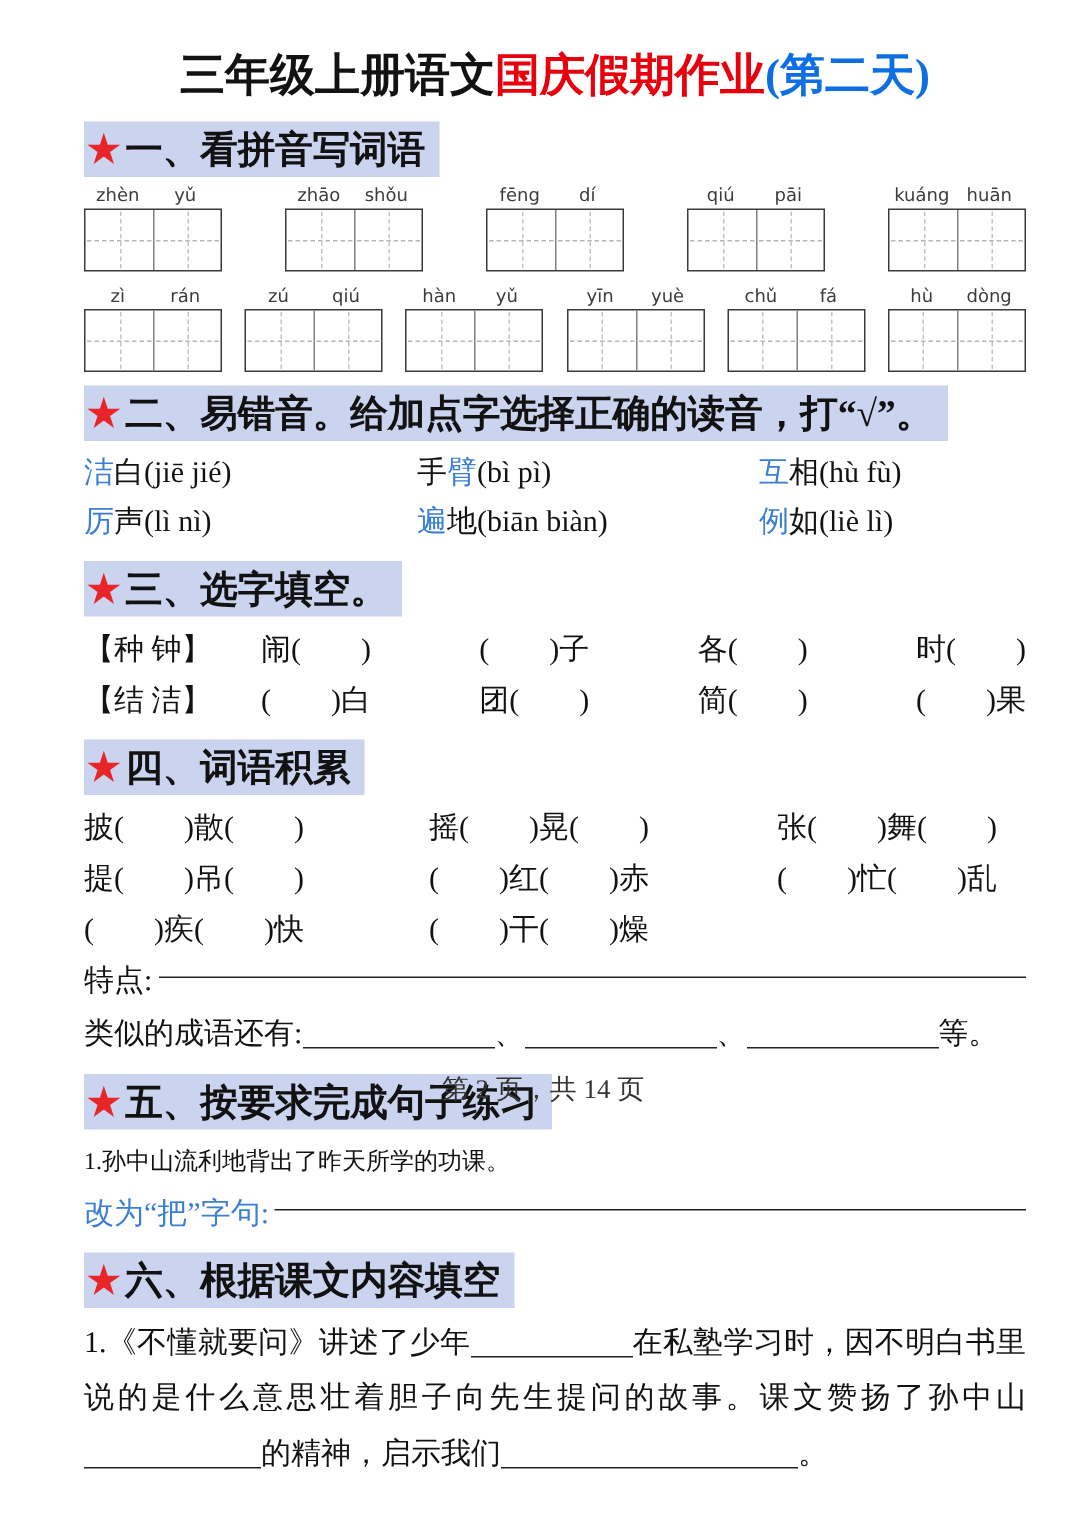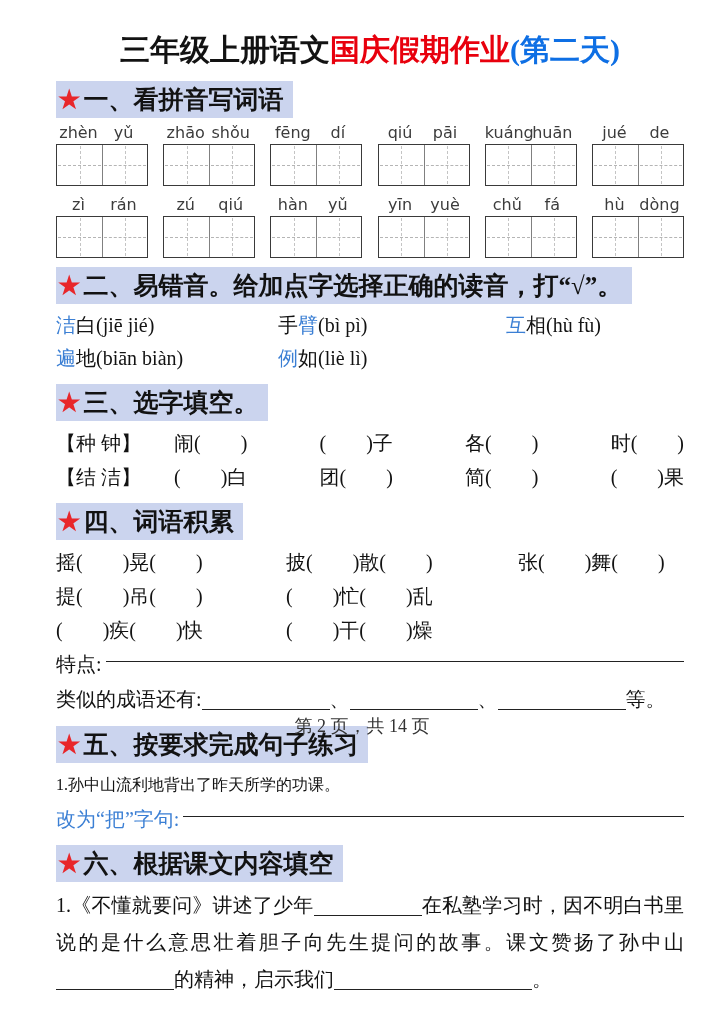--- a/index.html
+++ b/index.html
@@ -8,21 +8,21 @@
   .page{position:relative;width:724px;height:752px;padding:30px 40px 0 56px;}
   .title{text-align:center;font-size:30px;font-weight:700;letter-spacing:0px;margin-bottom:10px;white-space:nowrap;}
   .title .t-red{color:#e8000d;}
   .title .t-blue{color:#0e6fe4;}
   .sec-head{font-size:25px;font-weight:700;margin:9px 0 5px 0;}
   .hl{background:#cbd4ee;display:inline-block;padding:2px 10px 2px 2px;}
   .star{color:#e8262a;margin-right:3px;}
   
   .grid-row{display:flex;justify-content:space-between;margin:3px 0 9px 0;}
   .unit{width:92px;}
-  .py{display:flex;margin-bottom:2px;font-family:"DejaVu Sans","Liberation Sans",sans-serif;font-size:16px;color:#3c3c3c;}
+  .py{display:flex;margin-bottom:2px;font-family:"DejaVu Sans","Liberation Sans",sans-serif;font-size:12px;color:#3c3c3c;}
   .py span{width:45px;text-align:center;white-space:nowrap;}
   .pair{display:flex;width:92px;height:42px;border:1.6px solid #3a3a3a;}
   .cell{width:50%;position:relative;}
   .cell + .cell{border-left:1.2px solid #808080;}
   .cell::before{content:"";position:absolute;left:1px;right:1px;top:50%;border-top:1px dashed #b5b5b5;}
   .cell::after{content:"";position:absolute;top:1px;bottom:1px;left:50%;border-left:1px dashed #c4c4c4;}
   
   .s2-row{display:grid;grid-template-columns:222px 228px 1fr;font-size:20px;line-height:33px;}
   .blue{color:#3b7fd4;}
   
@@ -95,30 +95,20 @@
         <div class="unit">
           <div class="py">
             <span>kuáng</span>
             <span>huān</span>
           </div>
           <div class="pair">
             <div class="cell"></div>
             <div class="cell"></div>
           </div>
         </div>
-        <div class="unit">
-          <div class="py">
-            <span>jué</span>
-            <span>de</span>
-          </div>
-          <div class="pair">
-            <div class="cell"></div>
-            <div class="cell"></div>
-          </div>
-        </div>
       </div>
       <div class="grid-row">
         <div class="unit">
           <div class="py">
             <span>zì</span>
             <span>rán</span>
           </div>
           <div class="pair">
             <div class="cell"></div>
             <div class="cell"></div>
@@ -180,20 +170,21 @@
   <div class="sec-head">
     <span class="hl"><span class="star">★</span><span>二、易错音。给加点字选择正确的读音，打“√”。</span></span>
   </div>
   <div id="s2-rows">
       <div class="s2-row">
         <div><span class="blue">洁</span><span>白(jiē jié)</span></div>
         <div><span>手</span><span class="blue">臂</span><span>(bì pì)</span></div>
         <div><span class="blue">互</span><span>相(hù fù)</span></div>
       </div>
       <div class="s2-row">
+        <div><span class="blue">厉</span><span>声(lì nì)</span></div>
         <div><span class="blue">遍</span><span>地(biān biàn)</span></div>
         <div><span class="blue">例</span><span>如(liè lì)</span></div>
       </div>
     </div>
 
   <div class="sec-head">
     <span class="hl"><span class="star">★</span><span>三、选字填空。</span></span>
   </div>
   <div id="s3-rows">
       <div class="s3-row">
@@ -214,26 +205,27 @@
           <span>(　　)果</span>
         </span>
       </div>
     </div>
 
   <div class="sec-head">
     <span class="hl"><span class="star">★</span><span>四、词语积累</span></span>
   </div>
   <div id="s4-rows">
       <div class="s4-row">
+        <span>披(　　)散(　　)</span>
         <span>摇(　　)晃(　　)</span>
-        <span>披(　　)散(　　)</span>
         <span>张(　　)舞(　　)</span>
       </div>
       <div class="s4-row">
         <span>提(　　)吊(　　)</span>
+        <span>(　　)红(　　)赤</span>
         <span>(　　)忙(　　)乱</span>
       </div>
       <div class="s4-row">
         <span>(　　)疾(　　)快</span>
         <span>(　　)干(　　)燥</span>
         <span></span>
       </div>
     </div>
   <div class="fill-line">
       <span>特点:</span>

